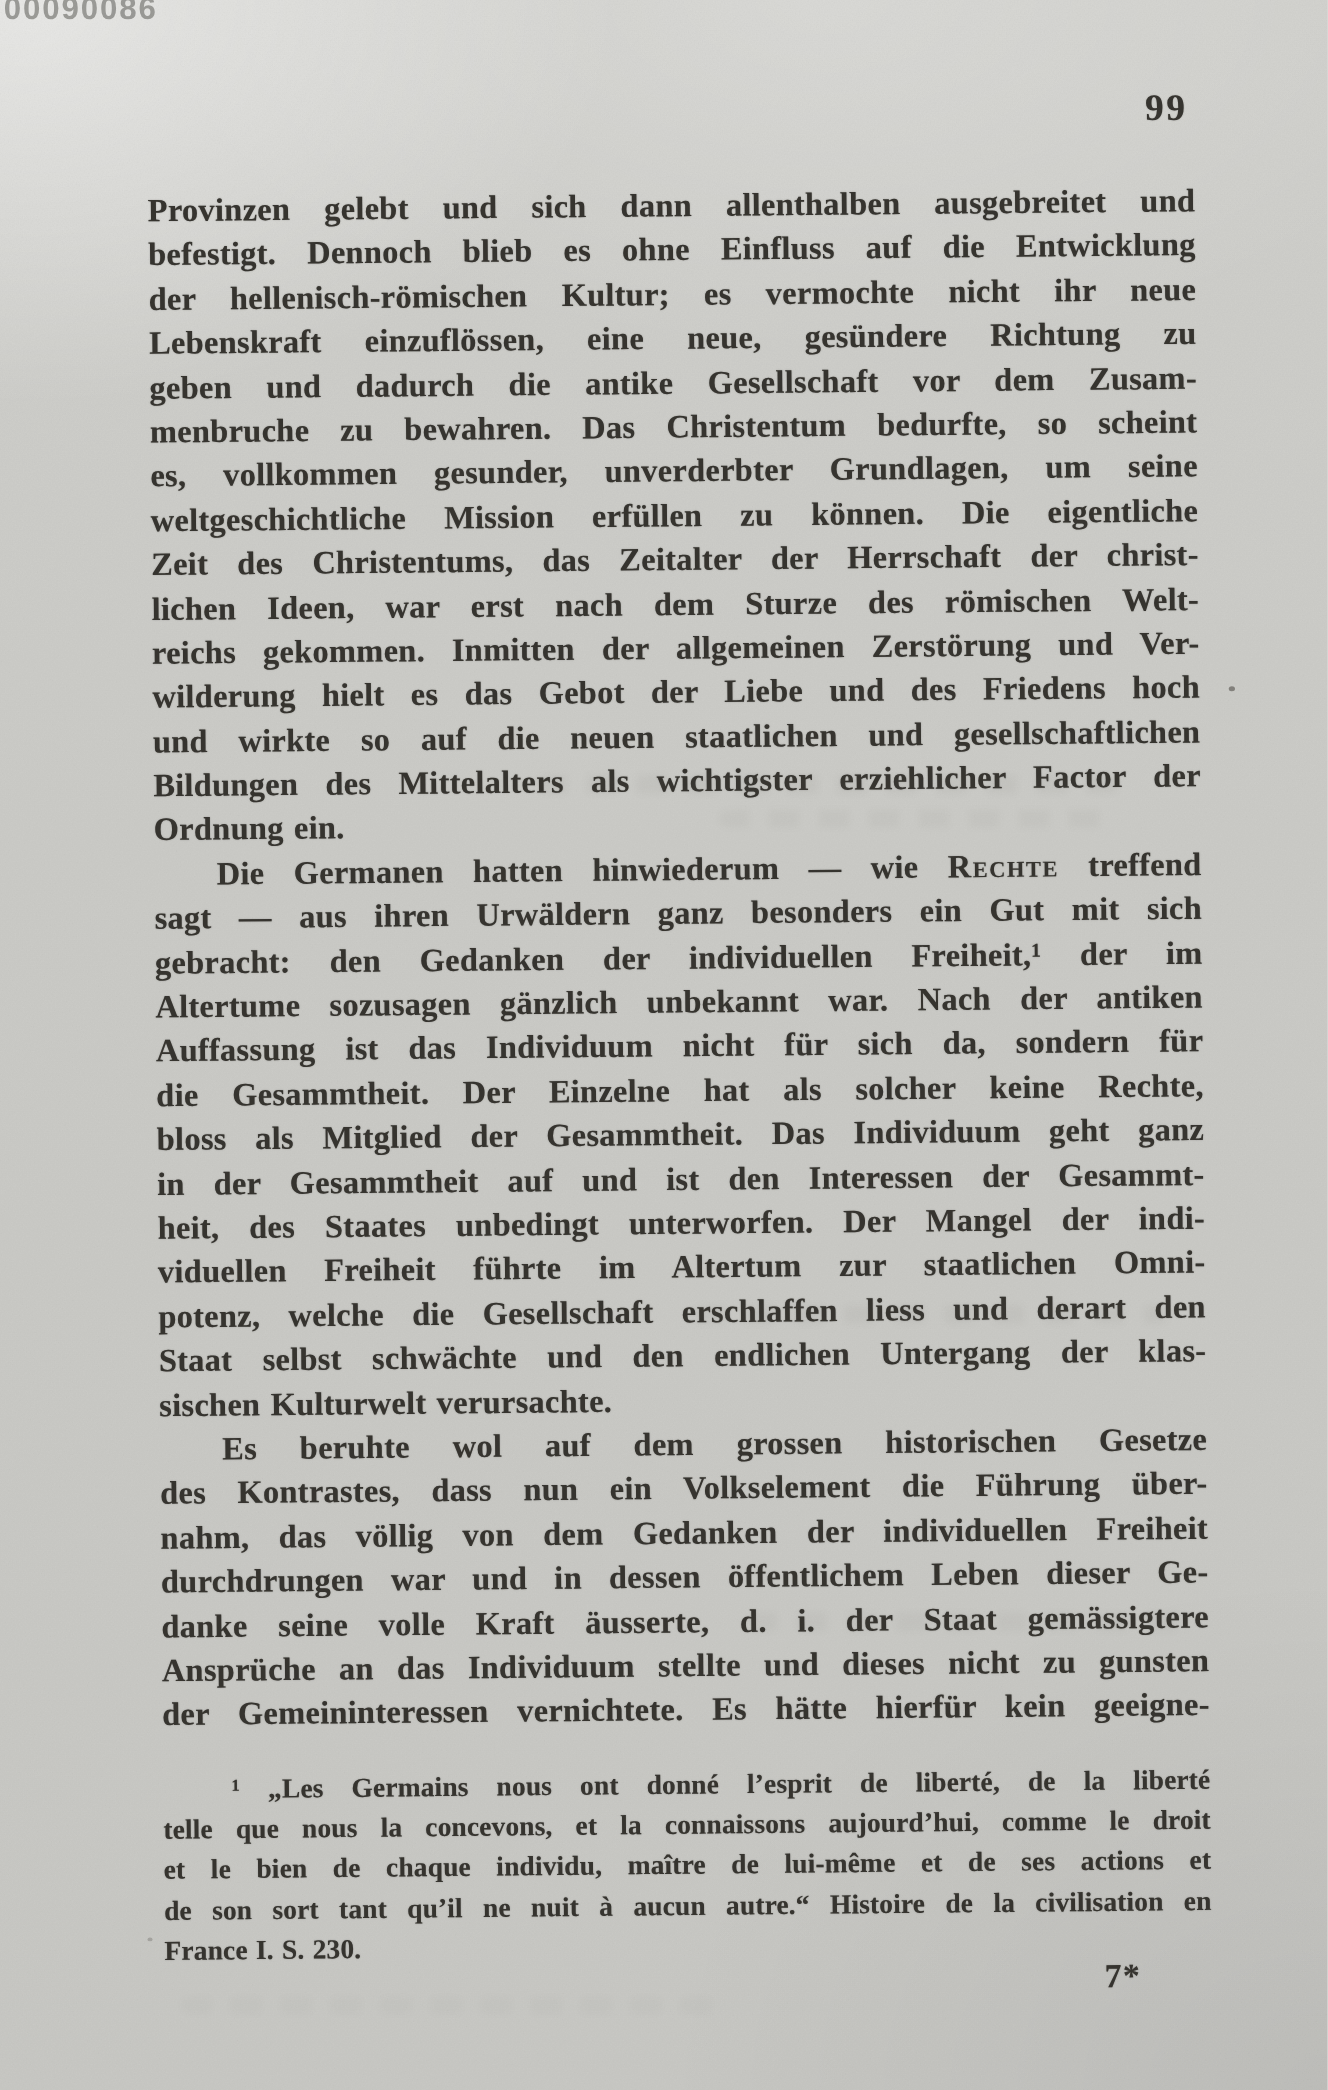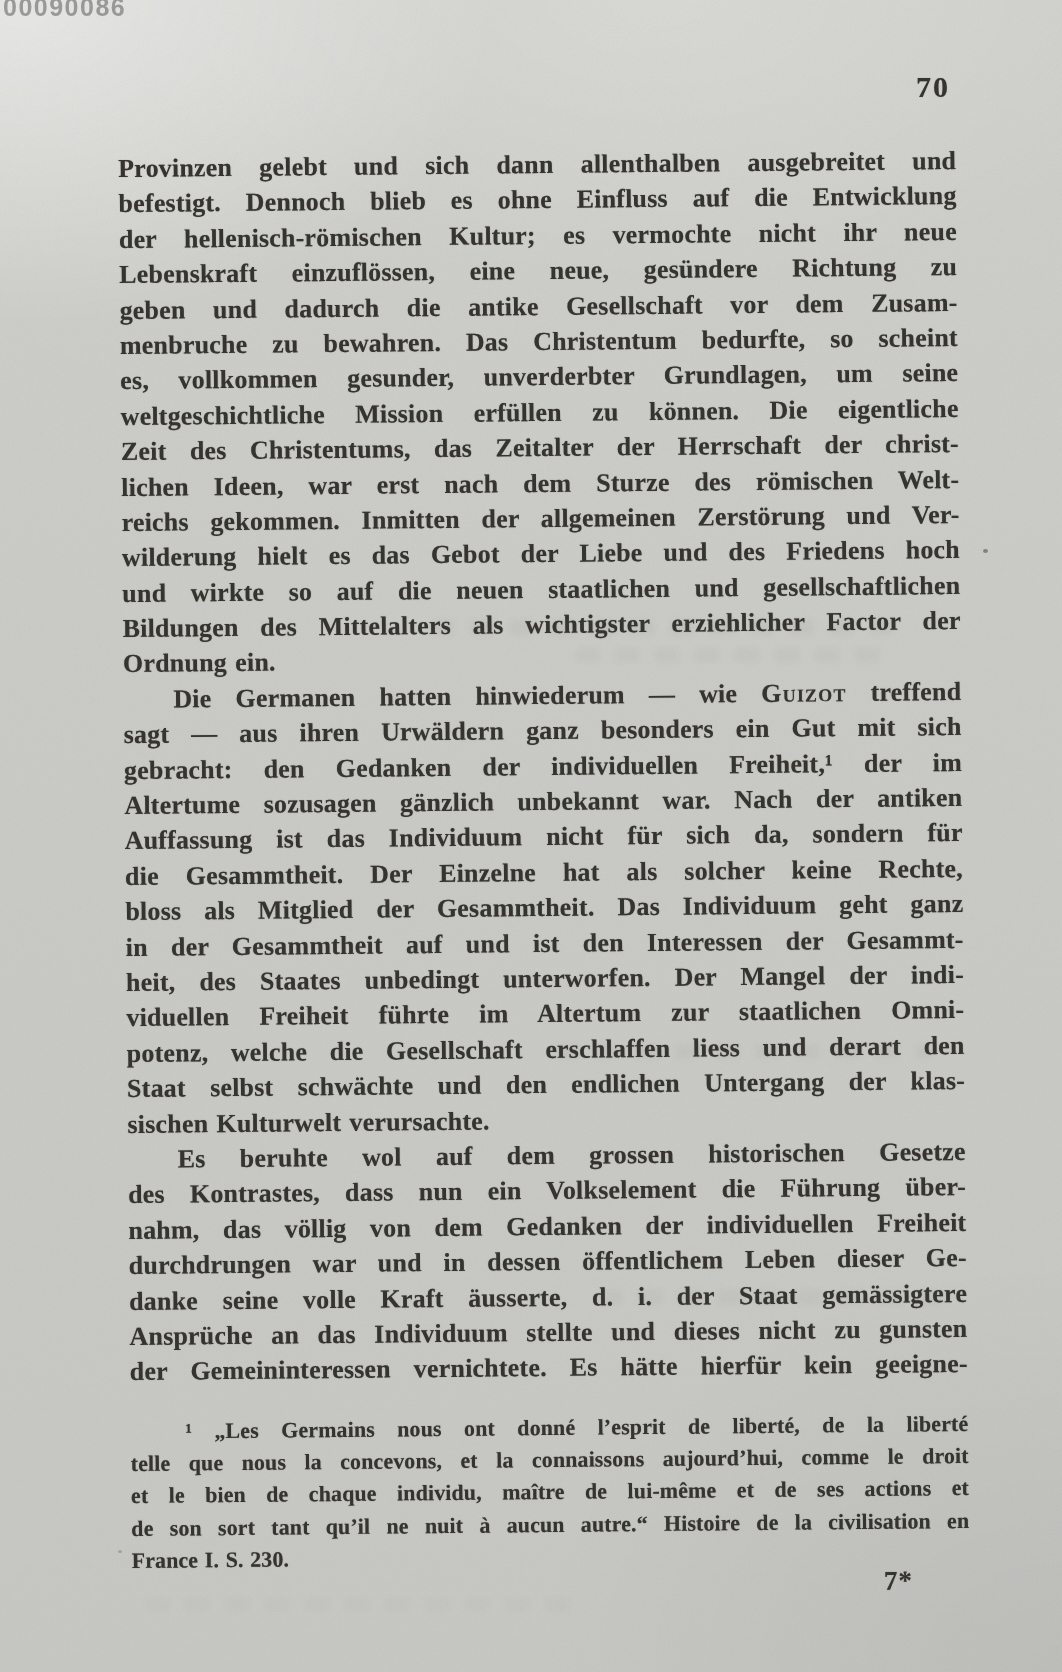--- a/index.html
+++ b/index.html
@@ -59,40 +59,40 @@
   .s1{left:983px;top:549px;width:5px;height:4px;}
   .s2{left:118px;top:1550px;width:4px;height:3px;opacity:.5;}
 </style>
 </head>
 <body>
 
 <div class="page">
 
   <div class="stamp">00090086</div>
 
-  <div class="pagenum">70</div>
+  <div class="pagenum">99</div>
 
   <div class="textblock">
     <div id="body-lines">
         <div class="bline just">Provinzen gelebt und sich dann allenthalben ausgebreitet und</div>
         <div class="bline just">befestigt. Dennoch blieb es ohne Einfluss auf die Entwicklung</div>
         <div class="bline just">der hellenisch-römischen Kultur; es vermochte nicht ihr neue</div>
         <div class="bline just">Lebenskraft einzuflössen, eine neue, gesündere Richtung zu</div>
         <div class="bline just">geben und dadurch die antike Gesellschaft vor dem Zusam-</div>
         <div class="bline just">menbruche zu bewahren. Das Christentum bedurfte, so scheint</div>
         <div class="bline just">es, vollkommen gesunder, unverderbter Grundlagen, um seine</div>
         <div class="bline just">weltgeschichtliche Mission erfüllen zu können. Die eigentliche</div>
         <div class="bline just">Zeit des Christentums, das Zeitalter der Herrschaft der christ-</div>
         <div class="bline just">lichen Ideen, war erst nach dem Sturze des römischen Welt-</div>
         <div class="bline just">reichs gekommen. Inmitten der allgemeinen Zerstörung und Ver-</div>
         <div class="bline just">wilderung hielt es das Gebot der Liebe und des Friedens hoch</div>
         <div class="bline just">und wirkte so auf die neuen staatlichen und gesellschaftlichen</div>
         <div class="bline just">Bildungen des Mittelalters als wichtigster erziehlicher Factor der</div>
         <div class="bline">Ordnung ein.</div>
-        <div class="bline just ind">Die Germanen hatten hinwiederum — wie <span class="sc">Guizot</span> treffend</div>
+        <div class="bline just ind">Die Germanen hatten hinwiederum — wie <span class="sc">Rechte</span> treffend</div>
         <div class="bline just">sagt — aus ihren Urwäldern ganz besonders ein Gut mit sich</div>
         <div class="bline just">gebracht: den Gedanken der individuellen Freiheit,¹ der im</div>
         <div class="bline just">Altertume sozusagen gänzlich unbekannt war. Nach der antiken</div>
         <div class="bline just">Auffassung ist das Individuum nicht für sich da, sondern für</div>
         <div class="bline just">die Gesammtheit. Der Einzelne hat als solcher keine Rechte,</div>
         <div class="bline just">bloss als Mitglied der Gesammtheit. Das Individuum geht ganz</div>
         <div class="bline just">in der Gesammtheit auf und ist den Interessen der Gesammt-</div>
         <div class="bline just">heit, des Staates unbedingt unterworfen. Der Mangel der indi-</div>
         <div class="bline just">viduellen Freiheit führte im Altertum zur staatlichen Omni-</div>
         <div class="bline just">potenz, welche die Gesellschaft erschlaffen liess und derart den</div>

